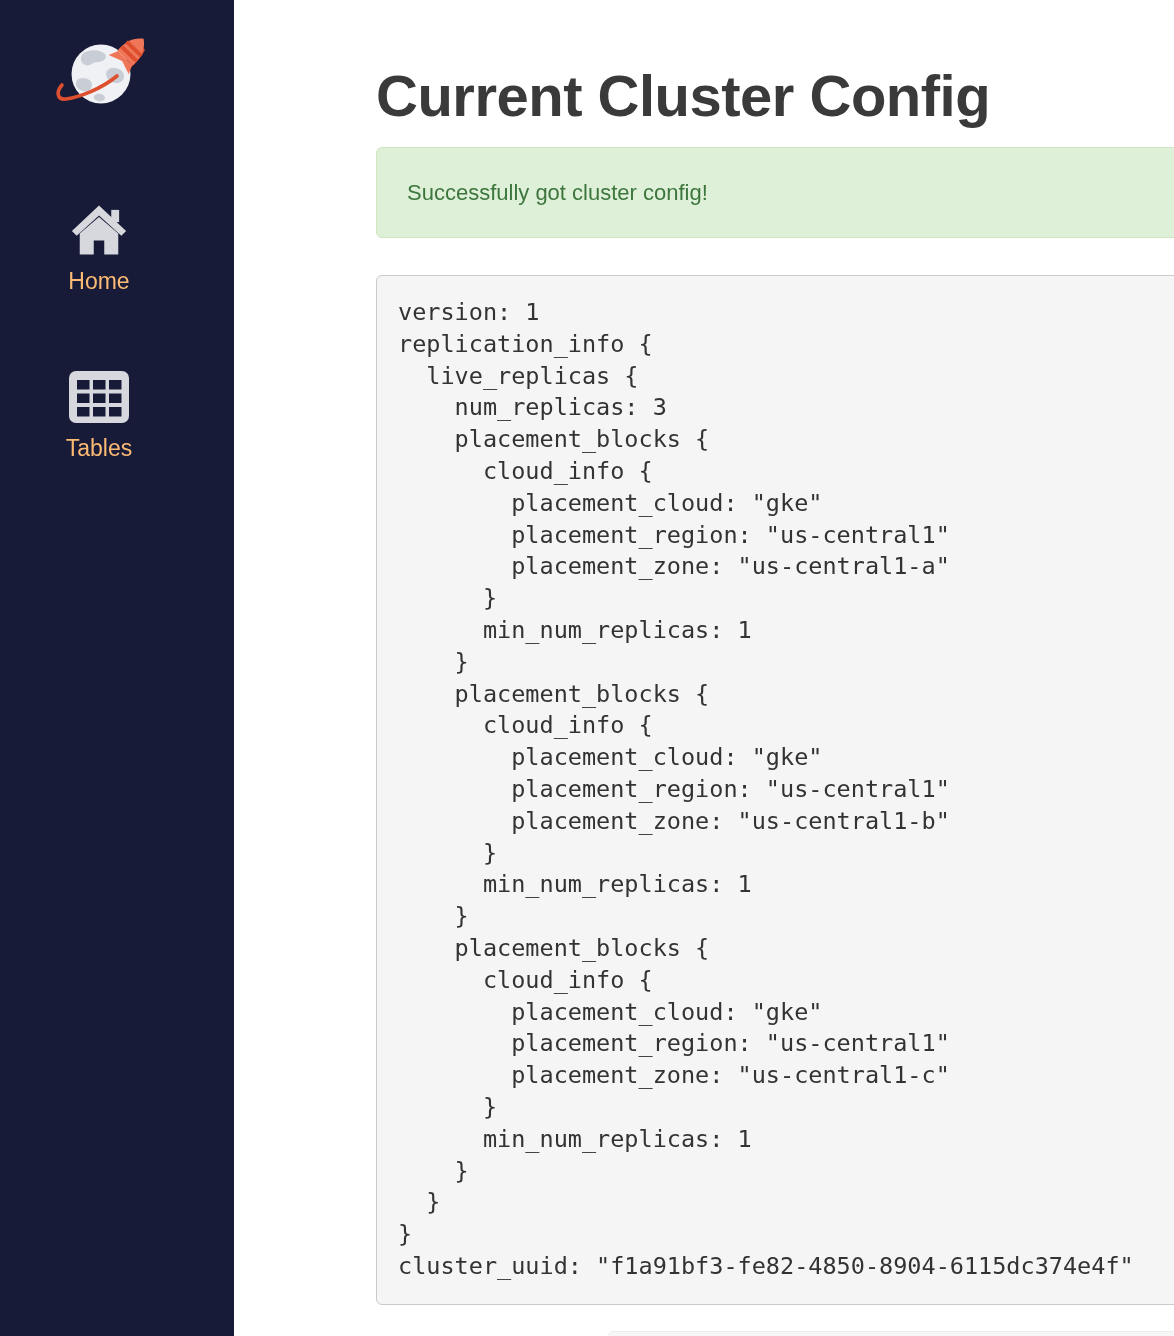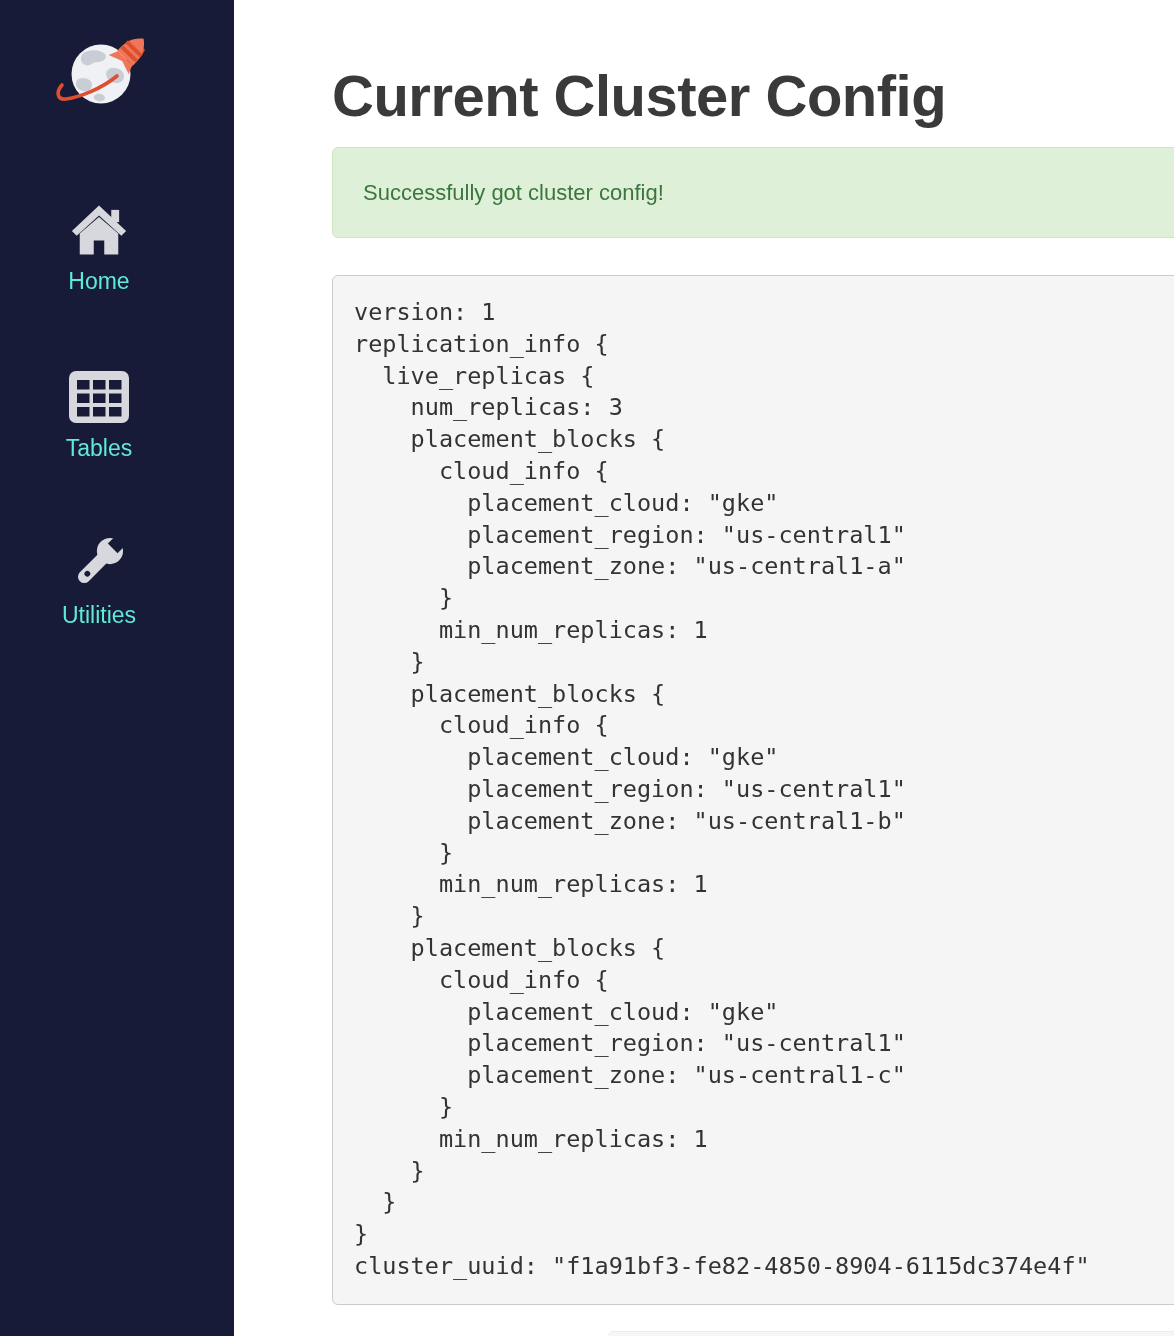--- a/index.html
+++ b/index.html
@@ -33,26 +33,26 @@
     display: flex; flex-direction: column; align-items: center;
     margin-bottom: 76px;
     cursor: pointer;
     text-align: center;
   }
   .nav-icon { height: 52px; display: flex; align-items: center; justify-content: center; }
   .nav-label {
     margin-top: 12px;
     font-size: 23px;
     line-height: 27px;
-    color: #5eead4;
+    color: #fdba74;
     white-space: nowrap;
   }
 
   
-  .main { flex: 1 1 auto; min-width: 0; padding-left: 98px; }
+  .main { flex: 1 1 auto; min-width: 0; padding-left: 98px; margin-left: 44px; }
   .page-title {
     margin-top: 64px;
     font-size: 58px;
     line-height: 64px;
     font-weight: bold;
     letter-spacing: -0.5px;
     color: #3a3a3a;
     white-space: nowrap;
   }
   .alert-success {
@@ -143,33 +143,20 @@
           <rect x="40" y="22.5" width="12.5" height="9.5" fill="#171b37"></rect>
           <rect x="8" y="36" width="12.5" height="9.5" fill="#171b37"></rect>
           <rect x="24" y="36" width="12.5" height="9.5" fill="#171b37"></rect>
           <rect x="40" y="36" width="12.5" height="9.5" fill="#171b37"></rect>
         </svg>
       </div>
       <div class="nav-label">Tables</div>
     </div>
 
 
-    <div class="nav-item">
-      <div class="nav-icon">
-        <svg width="62" height="62" viewBox="0 0 64 64">
-          <g transform="rotate(45 32 30)">
-            <circle cx="32" cy="14" r="13.5" fill="#d6d8dd"></circle>
-            <rect x="25" y="-6" width="14" height="16" fill="#171b37"></rect>
-            <rect x="25.5" y="20" width="13" height="38" rx="6.5" fill="#d6d8dd"></rect>
-            <circle cx="32" cy="47" r="3" fill="#171b37"></circle>
-          </g>
-        </svg>
-      </div>
-      <div class="nav-label">Utilities</div>
-    </div>
 
   </div>
 </div>
 
 <div class="main">
   <h1 class="page-title">Current Cluster Config</h1>
   <div class="alert-success">
     <span>Successfully got cluster config!</span>
   </div>
   <pre class="config-block">version: 1

